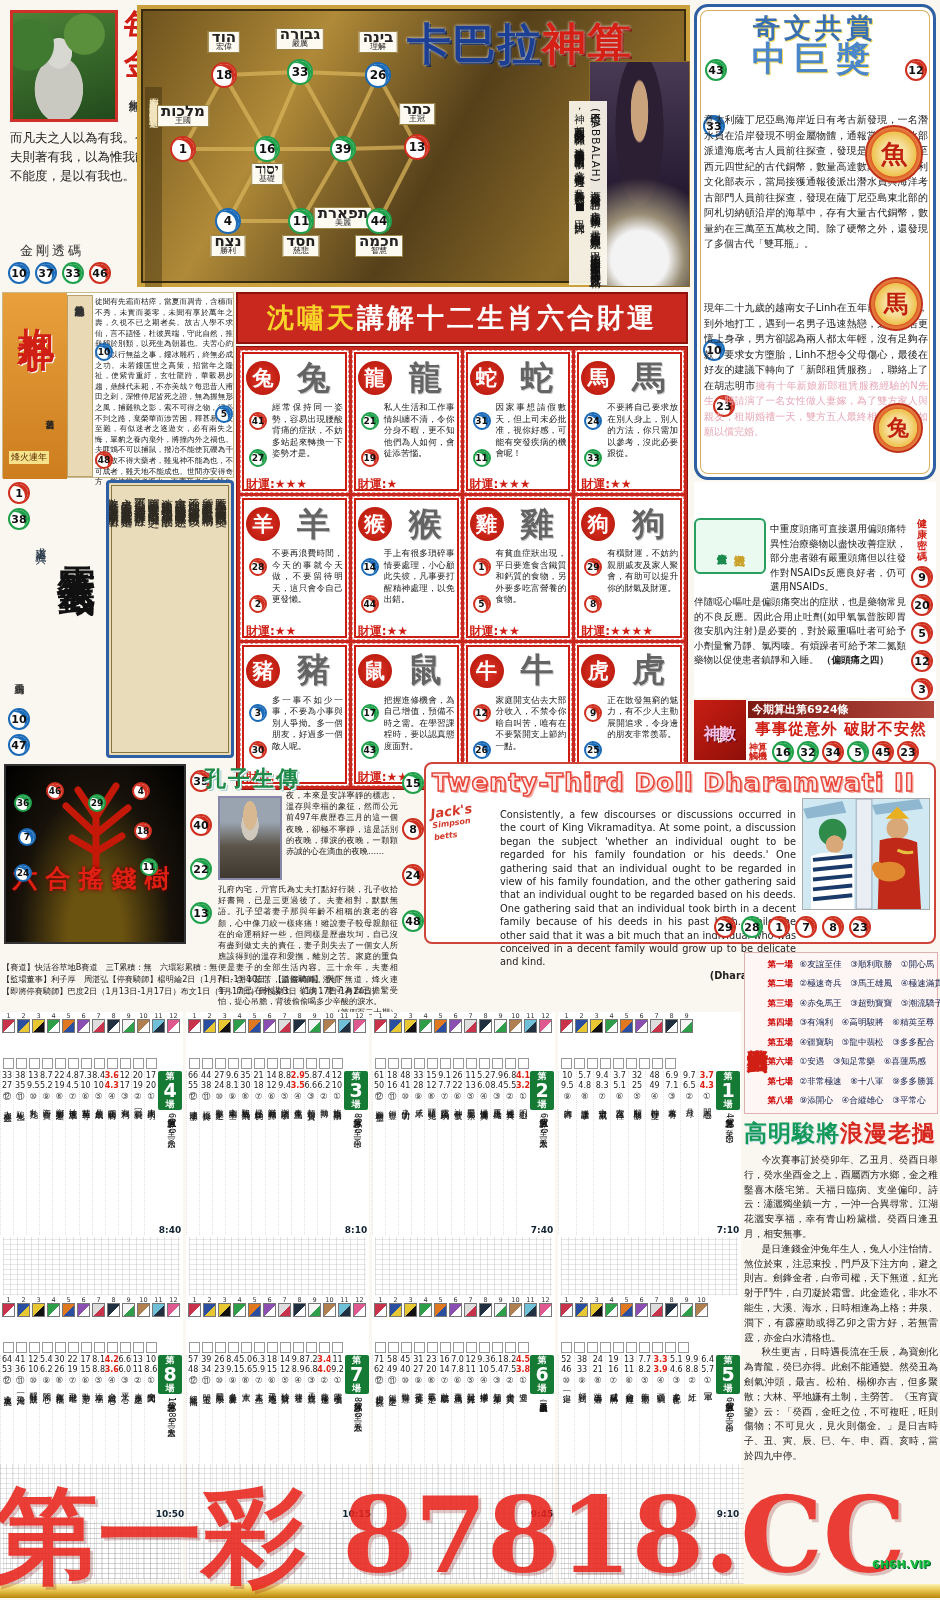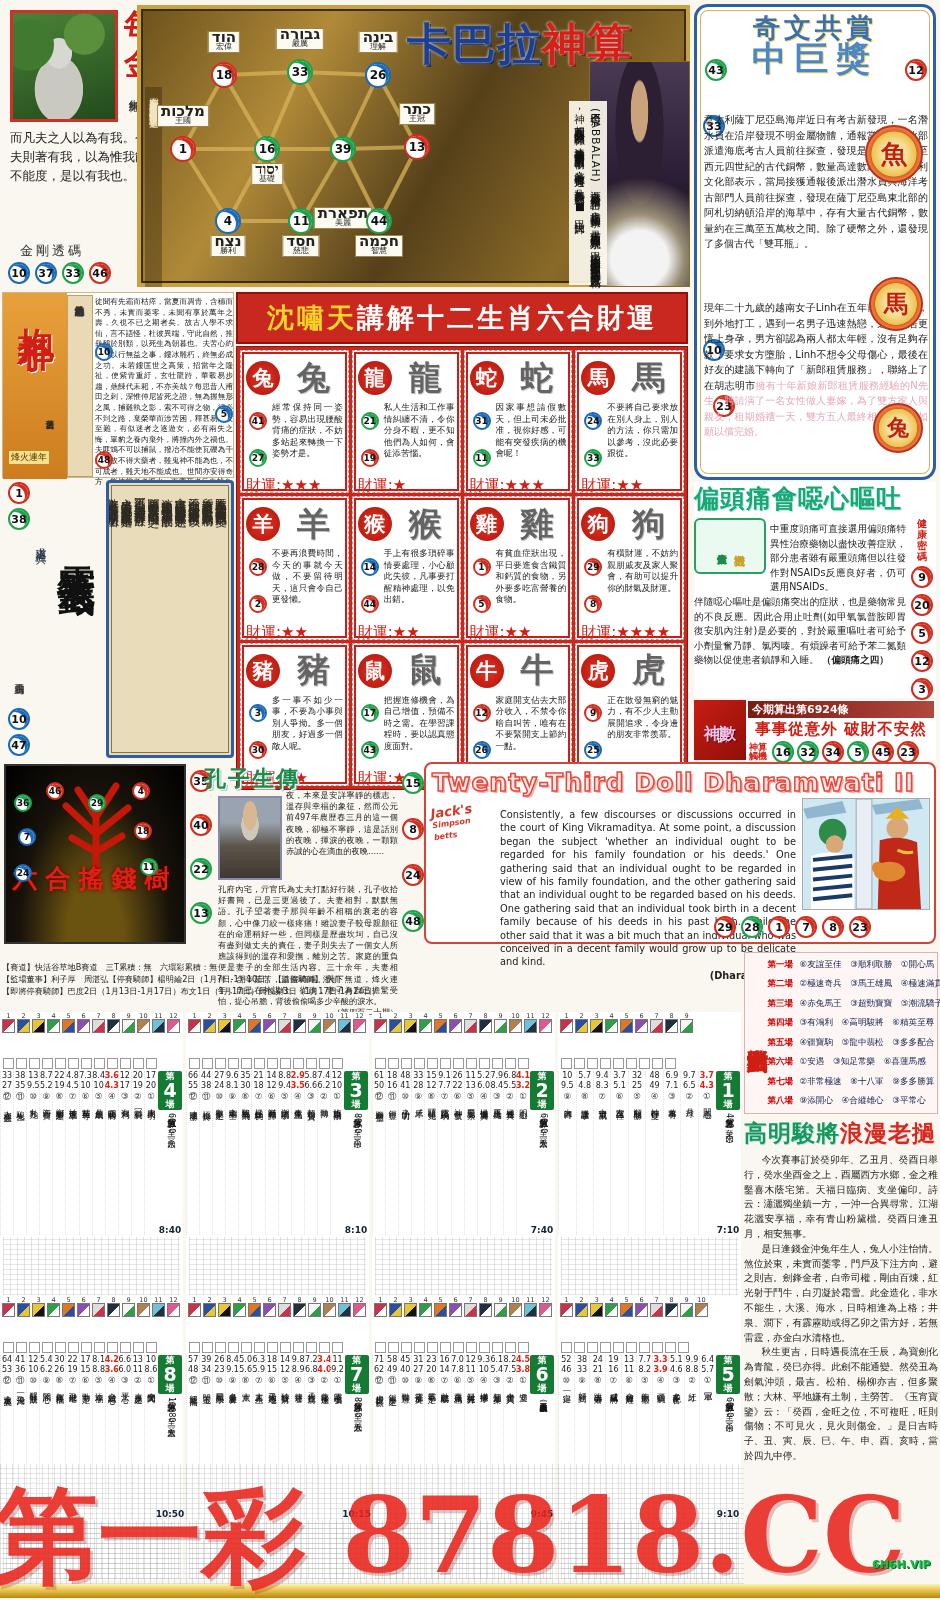--- a/index.html
+++ b/index.html
@@ -70,21 +70,21 @@
 #zbanner{left:236px;top:292px;width:452px;height:52px;background:#c8281e;border:2px solid #8e130c;display:flex;align-items:center;justify-content:center;font-size:27px;font-weight:700;letter-spacing:3px;color:#fff;font-family:"DejaVu Serif",serif}
 #zbanner .y{color:#f8d428}
 #zgrid{left:236px;top:346px;width:452px;height:444px;display:grid;grid-template-columns:repeat(4,1fr);grid-template-rows:repeat(3,1fr);gap:3px;background:#c8281e;padding:3px;border:1px solid #8e130c}
 .zcell{background:#fff;outline:2px solid #cc1f14;outline-offset:-4px;border:1px dashed #e88;padding:6px 5px 3px;display:flex;flex-direction:column}
 .zhead{display:flex;align-items:center;gap:4px;height:42px}
 .zcirc{width:34px;height:34px;border-radius:50%;background:radial-gradient(circle,#e03427,#b01408);color:#fff;display:flex;align-items:center;justify-content:center;font-size:21px;font-weight:700;font-family:"DejaVu Serif",serif;flex:0 0 auto}
 .zart{flex:1;text-align:center;font-size:33px;font-weight:700;color:#4a4a4a;text-shadow:1px 1px 0 #bbb;font-family:"DejaVu Serif",serif;opacity:.85}
 .zbody{display:flex;flex:1;gap:2px;margin-top:3px}
 .zballs{display:flex;flex-direction:column;justify-content:space-around;align-items:center;width:24px}
 .ztext{flex:1;font-size:8.6px;line-height:11.5px;color:#222;text-align:justify}
-.zfoot{font-size:15px;font-weight:400;color:#d01f14;height:13px}
+.zfoot{font-size:12px;font-weight:700;color:#d01f14;height:13px}
 
 #mig{left:694px;top:482px;width:242px;height:216px;background:#fff}
 #migtitle{font-size:25px;font-weight:700;color:#18a878;text-shadow:1px 1px 0 #bfe8d8;letter-spacing:1px;white-space:nowrap}
 #miglogo{left:0;top:36px;width:72px;height:56px;border:2px solid #2aa060;border-radius:6px;background:#eafaf0;display:flex;align-items:center;justify-content:center;gap:2px}
 #miglogo .l1{font-size:10px;color:#1d8a4e;font-weight:700}
 #miglogo .l2{font-size:11px;color:#caa028;font-weight:700}
 #migtext{left:0;top:40px;width:212px;font-size:9.6px;line-height:14.6px;text-align:justify}
 #migtext .ind{padding-left:76px;display:block}
 #migfoot{font-weight:700}
 #migside{left:214px;top:36px;width:28px;height:178px;display:flex;flex-direction:column;align-items:center;gap:4px}
@@ -471,21 +471,20 @@
           <span class="ball r sm">9</span>
           <span class="ball b sm">25</span>
         </div>
         <div class="ztext">正在散發無窮的魅力，有不少人主動展開追求，令身邊的朋友非常羨慕。</div>
       </div>
       <div class="zfoot">財運:★★</div>
     </div>
   </div>
 
 <div class="abs" id="mig">
-  <div id="migtitle">偏頭痛會噁心嘔吐</div>
   <div class="abs" id="miglogo">
     <span class="l1 v">健康飲食</span>
     <span class="l2 v">透玄機</span>
   </div>
   <div class="abs" id="migtext">
     <span class="ind">中重度頭痛可直接選用偏頭痛特異性治療藥物以盡快改善症狀，部分患者雖有嚴重頭痛但以往發作對NSAIDs反應良好者，仍可選用NSAIDs。</span>
     <span>伴隨噁心嘔吐是偏頭痛突出的症狀，也是藥物常見的不良反應。因此合用止吐劑(如甲氧氯普胺即胃復安肌內注射)是必要的，對於嚴重嘔吐者可給予小劑量奮乃靜、氯丙嗪。有煩躁者可給予苯二氮類藥物以促使患者鎮靜和入睡。</span>
     <span id="migfoot">（偏頭痛之四）</span>
   </div>
   <div class="abs" id="migside">
@@ -1775,20 +1774,20 @@
       </div>
     </div>
 </div>
 
 <div class="abs" id="laowo">
   <div id="ltitle">
     <span class="g1">高明駿將</span><span class="r1">浪漫老撾</span>
   </div>
   <div id="ltext">
     <p>今次賽事訂於癸卯年、乙丑月、癸酉日舉行，癸水坐酉金之上，酉屬西方水鄉，金之稚鑿喜木蔭宅第。天福日臨病、支坐偏印。詩云：瀟灑獨坐鎮一方，一沖一合異尋常。江湖花灑安享福，幸有青山粉黛檔。癸酉日逢丑月，相安無事。</p>
-    <p>是日逢錢金沖兔年生人，兔人小注怡情。煞位於東，未實而萎零，門戶及下注方向，避之則吉。劍鋒金者，白帝司權，剛由百煉，紅光射于鬥牛，白刃凝於霜雪。此金造化，非水不能生，大溪、海水，日時相逢為上格；井泉、澗下，有霹靂助或得乙卯之雷方好，若無雷霆，亦金白水清格也。</p>
+    <p>是日逢錢金沖兔年生人，兔人小注怡情。煞位於東，注忌東投，門戶及下注方向，避之則吉。劍鋒金者，白帝司權，天下無道，紅光射于鬥牛，白刃凝於霜雪。此金造化，非水不能生，大溪、海水，日時相逢為上格；井泉、澗下，有霹靂助或得乙卯之雷方好，若無雷霆，亦金白水清格也。</p>
     <p>秋生更吉，日時遇長流在壬辰，為寶劍化為青龍，癸巳亦得。此劍不能通變。然癸丑為劍氣沖頭，最吉。松柏、楊柳亦吉，但多聚散；大林、平地嫌有土制，主勞苦。《玉宵寶鑒》云：「癸酉，金旺之位，不可複旺，旺則傷物；不可見火，見火則傷金。」是日吉時子、丑、寅、辰、巳、午、申、酉、亥時，當於四九中停。</p>
   </div>
 </div>
 
 <div class="abs" id="wm">第一彩 87818.CC</div>
 <div class="abs" id="corner">6H6H.VIP</div>
 <div class="abs" id="goldstrip"></div>
 
 </body></html>

